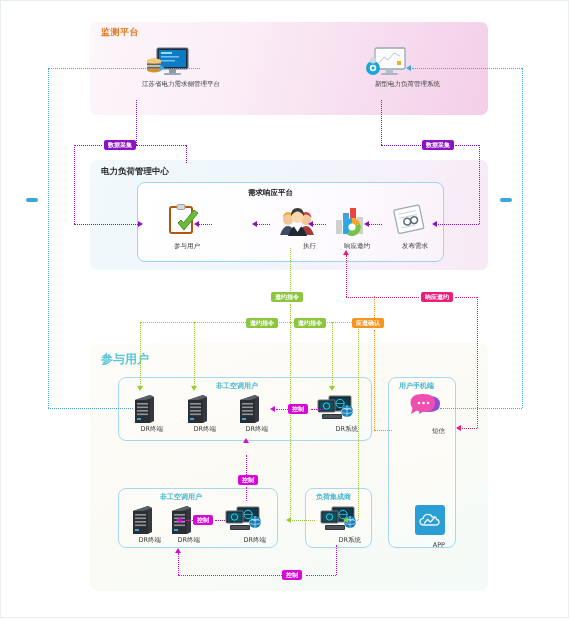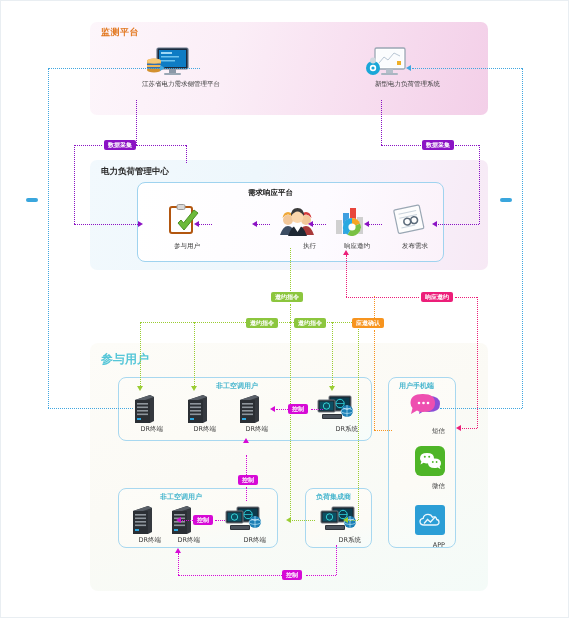--- a/index.html
+++ b/index.html
@@ -371,34 +371,20 @@
       <svg width="36" height="28" viewBox="0 0 36 28">
         <path d="M20 3 q11 0 11 8 q0 8-11 8 q-3 0-5-1 l-5 3 l1-5 q-2-2-2-5 q0-8 11-8z" fill="#8a4fd6"></path>
         <path d="M14 1 q12 0 12 9 q0 9-12 9 q-4 0-6-1.5 l-6 3.5 l1.5-6 q-2-2.5-2-5 q0-9 12-9z" fill="#ee4fb0"></path>
         <circle cx="10" cy="10" r="1.3" fill="#fff"></circle>
         <circle cx="14.5" cy="10" r="1.3" fill="#fff"></circle>
         <circle cx="19" cy="10" r="1.3" fill="#fff"></circle>
       </svg>
     </span>
     <div class="cap">短信</div>
   </div>
-  <div class="node" style="left:397px;top:446px;width:48px;">
-    <span class="ico">
-      <svg width="30" height="30" viewBox="0 0 30 30">
-        <rect x="0" y="0" width="30" height="30" rx="6" fill="#4eb527"></rect>
-        <path d="M12 7 q7 0 7 5.2 q0 5.2-7 5.2 q-2 0-3.4-.6 l-3.1 1.7 l.9-3 q-1.4-1.4-1.4-3.3 q0-5.2 7-5.2z" fill="#fff"></path>
-        <circle cx="9.8" cy="10.8" r="1" fill="#4eb527"></circle>
-        <circle cx="14.2" cy="10.8" r="1" fill="#4eb527"></circle>
-        <path d="M19.5 12.5 q6.5 0 6.5 4.8 q0 1.8-1.3 3.1 l.8 2.7 l-2.9-1.5 q-1.3.5-3.1.5 q-6.5 0-6.5-4.8 q0-4.8 6.5-4.8z" fill="#fff"></path>
-        <circle cx="17.8" cy="16" r="0.9" fill="#4eb527"></circle>
-        <circle cx="21.6" cy="16" r="0.9" fill="#4eb527"></circle>
-      </svg>
-    </span>
-    <div class="cap">微信</div>
-  </div>
   <div class="node" style="left:397px;top:505px;width:48px;">
     <span class="ico">
       <svg width="30" height="30" viewBox="0 0 30 30">
         <rect x="0" y="0" width="30" height="30" rx="3" fill="#2b9ed6"></rect>
         <path d="M9 20 q-4 0-4-3.4 q0-3 3.2-3.3 q.6-4 4.8-4 q3.4 0 4.4 3 q.6-.4 1.4-.4 q2.6 0 2.9 2.6 q2.3.3 2.3 2.7 q0 2.8-3.6 2.8 z" fill="none" stroke="#eaf6fd" stroke-width="1.3"></path>
         <polyline points="9,18.5 12.5,14.5 15.5,17 20.5,11.5" fill="none" stroke="#eaf6fd" stroke-width="1.3"></polyline>
       </svg>
     </span>
     <div class="cap">APP</div>
   </div>

